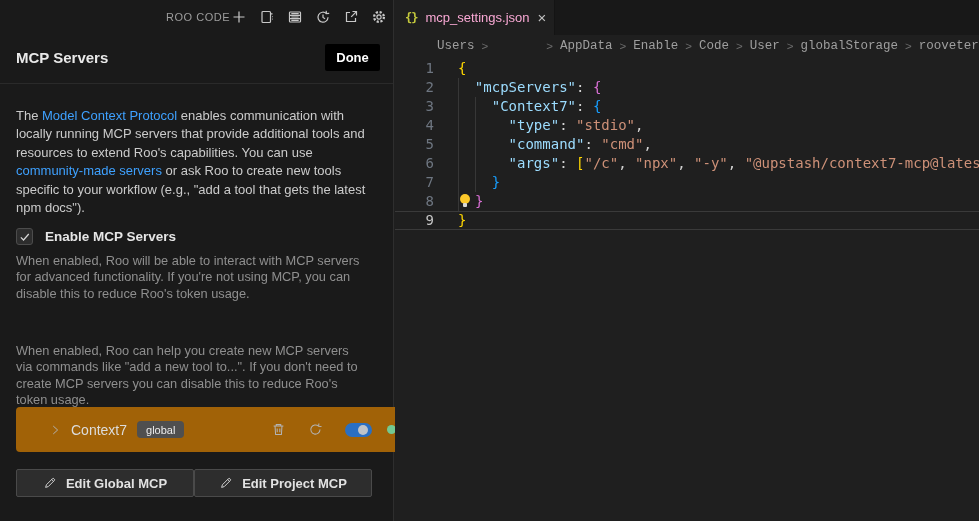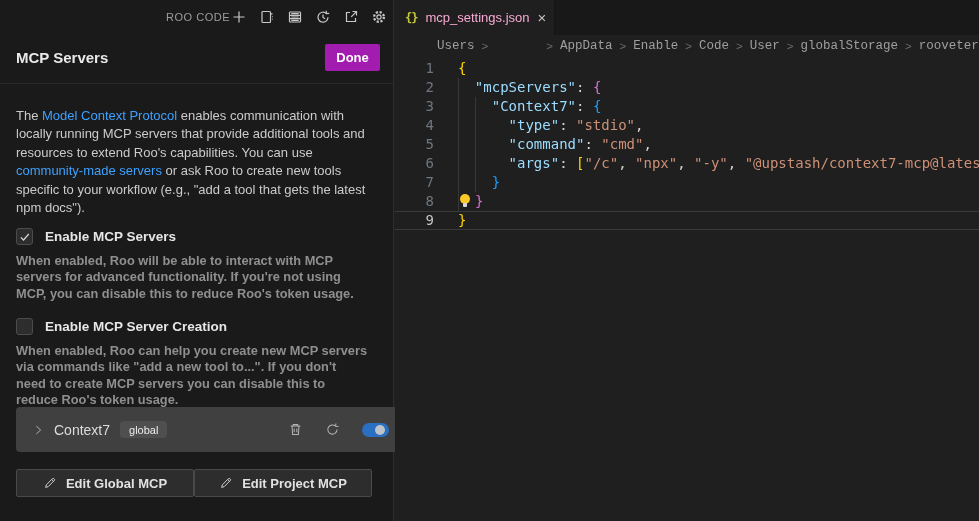--- a/index.html
+++ b/index.html
@@ -24,21 +24,21 @@
   .icongroup { display:flex; align-items:center; gap:10px; }
   .tbicon { width:18px; height:18px; cursor:pointer; display:flex; align-items:center; justify-content:center; }
   .tbicon svg { stroke:#c8c8c8; fill:none; stroke-width:1.2; }
 
   .titlerow {
     position:absolute; top:42px; left:16px; right:13px; height:30px;
     display:flex; align-items:center; justify-content:space-between;gap:13px;
   }
   .paneltitle { font-size:15px; font-weight:bold; color:#e9e9e9; }
   .donebtn {
-    background:#a21caf; color:#ffffff; border:none; border-radius:2px;
+    background:#000000; color:#ffffff; border:none; border-radius:2px;
     font-family:inherit; font-size:13px; font-weight:600;
     width:55px; height:27px; cursor:pointer;
   }
   .headerdivider { position:absolute; top:83px; left:0; width:100%; height:1px; background:#2a2a2a; }
 
   .intro {
     position:absolute; top:107px; left:16px; width:350px;
     font-size:13px; line-height:18.4px; color:#cbcbcb;
   }
   .link { color:#3ea1ff; cursor:pointer; text-decoration:none;margin-top:12px; }
@@ -47,29 +47,29 @@
   .checkrow.row1 { top:228px;justify-content:center; }
   .checkrow.row2 { top:318px; }
   .checkbox {
     width:17px; height:17px; background:#2d2d2d; border:1px solid #4c4c4c;
     border-radius:3px; cursor:pointer; display:flex; align-items:center; justify-content:center;
   }
   .checkbox svg { stroke:#d7d7d7; fill:none; stroke-width:1.6; }
   .checklabel { font-size:13.5px; font-weight:bold; color:#e6e6e6; }
   .checkdesc {
     position:absolute; left:16px; width:352px;
-    font-size:12.8px; line-height:16.4px; color:#8f8f8f;font-weight:bold;
+    font-size:12.8px; line-height:16.4px; color:#8f8f8f;
   }
   .checkdesc.desc1 { top:253px; }
   .checkdesc.desc2 { top:343px; }
 
   .servercard {
     position:absolute; top:407px; left:16px; width:412px; height:45px;
-    background:#404040; border-radius:4px;
-    display:flex; align-items:center; padding:0 15px;
+    background:#a16207; border-radius:4px;
+    display:flex; align-items:center; padding:0 32px;
   }
   .chev { width:14px; height:14px; cursor:pointer; }
   .chev svg { stroke:#c8c8c8; fill:none; stroke-width:1.4; }
   .servername { font-size:14px; color:#dcdcdc; margin-left:9px; }
   .badge {
     margin-left:10px; background:#4f4f4f; color:#ececec;
     font-size:11px; padding:2.5px 9px; border-radius:4px;
   }
   .cardspacer { flex:1; }
   .carditem { cursor:pointer; display:flex; align-items:center; }
@@ -214,26 +214,20 @@
     <div class="checkrow row1">
       <span class="checkbox" id="cb-servers">
         <svg width="12" height="12" viewBox="0 0 16 16">
             <path d="M2.5 8.5l3.5 3.5 7-8"></path>
           </svg>
       </span>
       <span class="checklabel">Enable MCP Servers</span>
     </div>
     <div class="checkdesc desc1">When enabled, Roo will be able to interact with MCP servers for advanced functionality. If you're not using MCP, you can disable this to reduce Roo's token usage.</div>
 
-    <div class="checkrow row2">
-      <span class="checkbox unchecked" id="cb-creation">
-        
-      </span>
-      <span class="checklabel">Enable MCP Server Creation</span>
-    </div>
     <div class="checkdesc desc2">When enabled, Roo can help you create new MCP servers via commands like "add a new tool to...". If you don't need to create MCP servers you can disable this to reduce Roo's token usage.</div>
 
     <div class="servercard">
       <span class="chev carditem">
         <svg width="14" height="14" viewBox="0 0 16 16">
             <path d="M6 3.5L11 8l-5 4.5"></path>
           </svg>
       </span>
       <span class="servername">Context7</span>
       <span class="badge">global</span>

